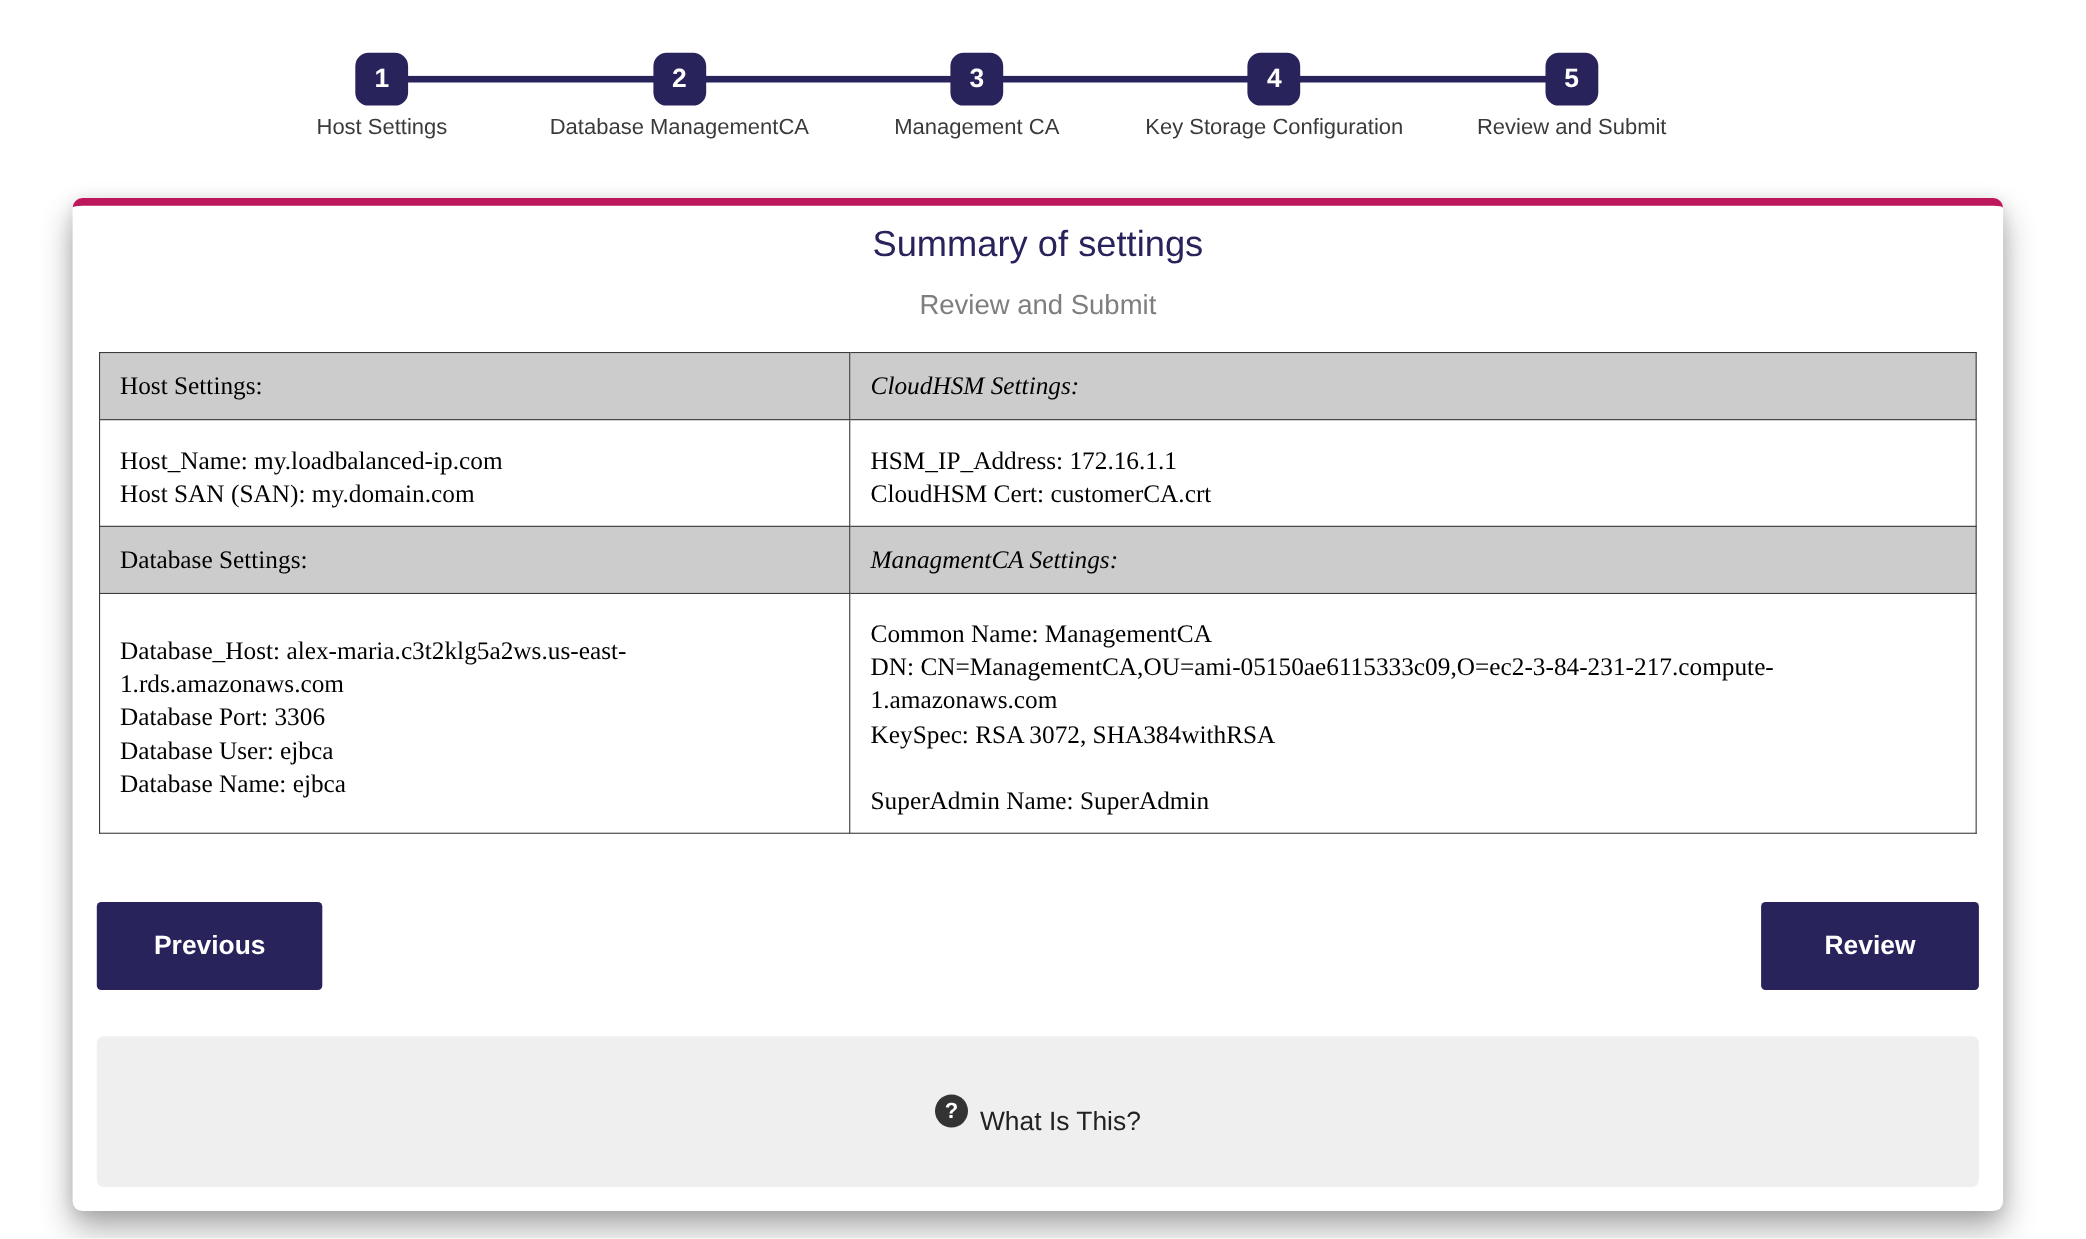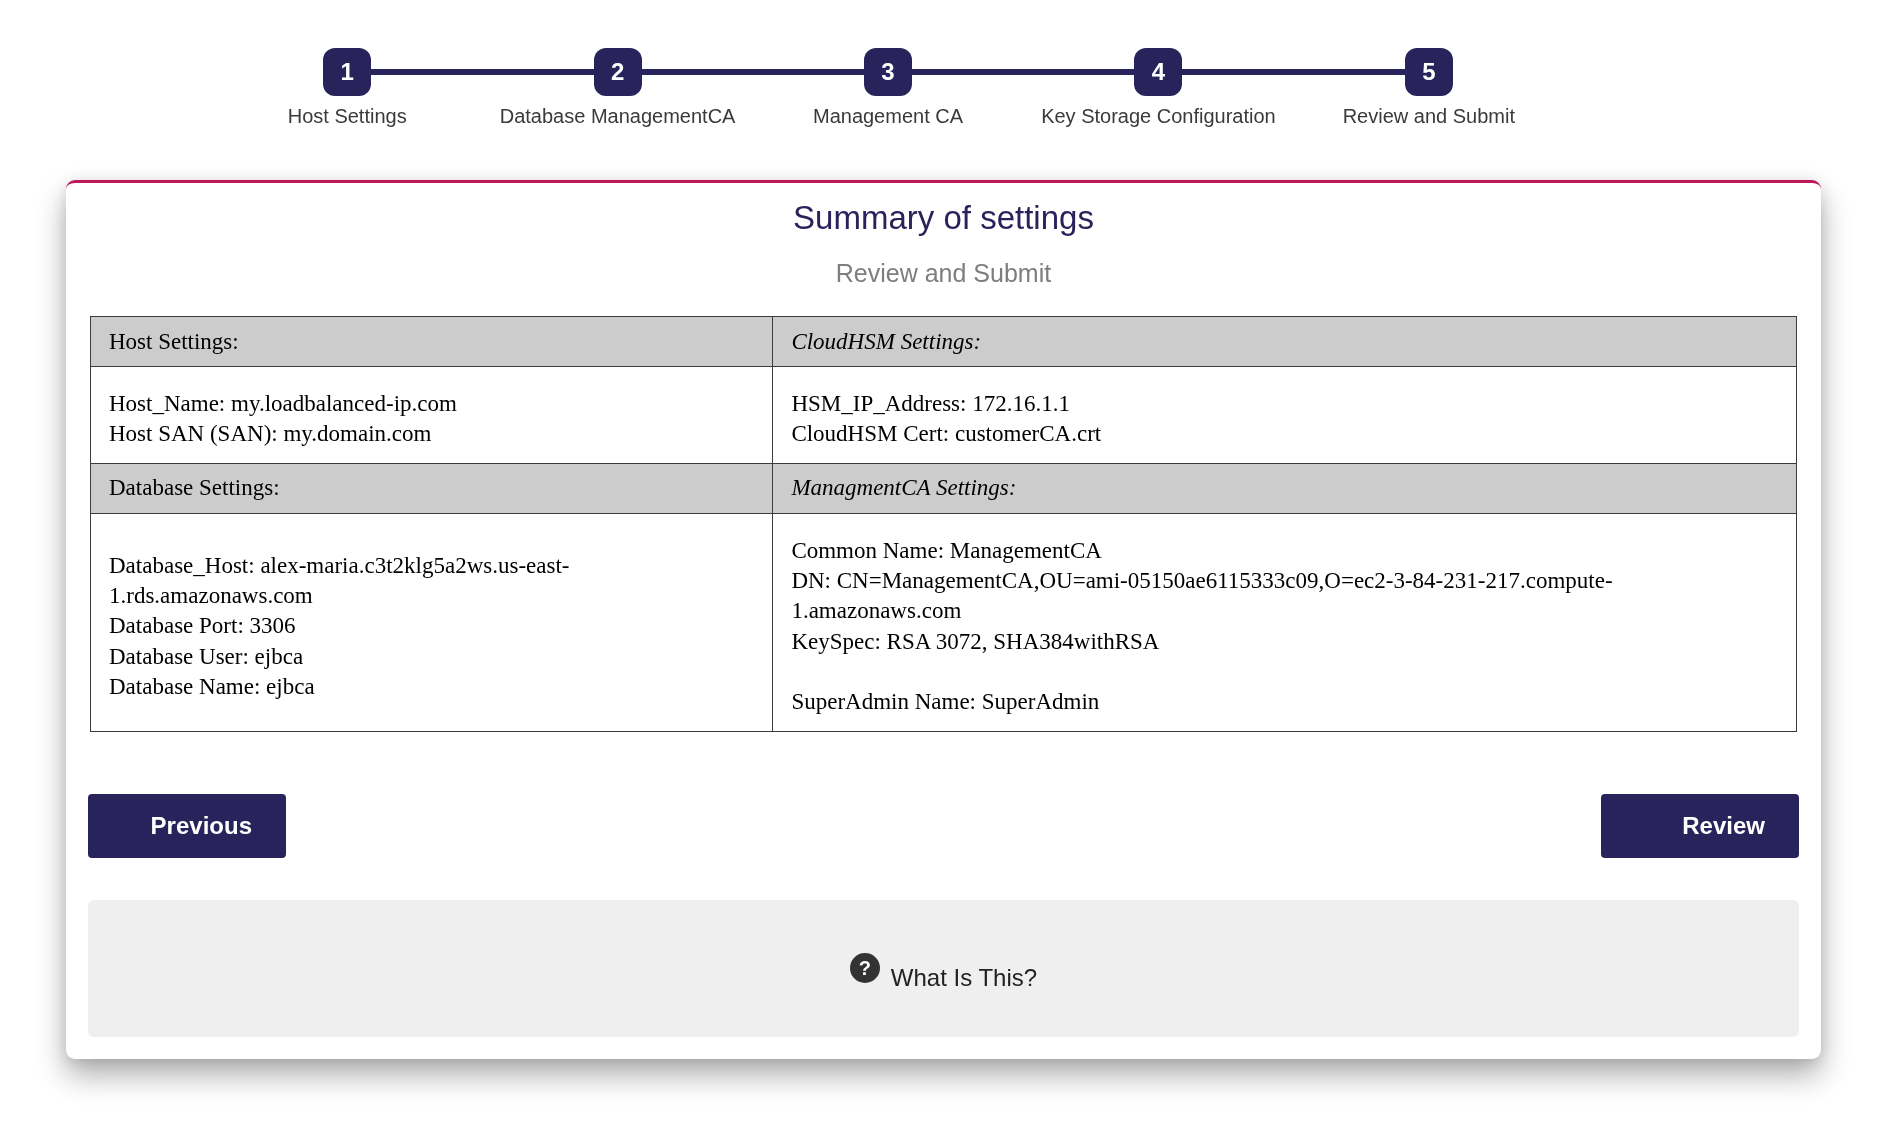--- a/index.html
+++ b/index.html
@@ -47,21 +47,21 @@
     color: #3a3a3a;
     text-align: center;
     white-space: nowrap;
   }
 
   
   .card {
     width: 1755px;
     margin: 52px 0 0 66px;
     background: #ffffff;
-    border-top: 3px solid #be185d;
+    border-top: 7px solid #be185d;
     border-radius: 9px;
     box-shadow: 0 16px 30px rgba(0,0,0,0.32), 0 2px 14px rgba(0,0,0,0.10);
     padding-bottom: 22px;
   }
   .card-title {
     margin-top: 16px;
     text-align: center;
     color: #29235C;
     font-size: 33px;
     font-weight: 500;
@@ -84,21 +84,21 @@
     table-layout: fixed;
   }
   table.summary th, table.summary td {
     border: 1px solid #3c3c3c;
     text-align: left;
     padding: 0 18px;
   }
   table.summary th {
     background: #cccccc;
     font-weight: 400;
-    height: 50px;
+    height: 61px;
   }
   table.summary td {
     padding-top: 22px;
     padding-bottom: 13px;
     vertical-align: middle;
     line-height: 1.32;
   }
   .col-left  { width: 40%; }
   .col-right { width: 60%; font-style: italic; }
   tr.row-body-1 td { height: 84px; }
@@ -107,31 +107,30 @@
   .spacer-line { height: 30px; }
 
   
   .button-row {
     display: flex;
     justify-content: space-between;
     margin: 62px 22px 0 22px;
   }
   .btn {
     min-width: 198px;
-    height: 64px;
+    height: 80px;
     background: #29235C;
     color: #ffffff;
     border: none;
     border-radius: 4px;
     font-family: "Liberation Sans", sans-serif;
     font-size: 24px;
     font-weight: bold;
     cursor: pointer;
-    padding: 0 34px;
-    text-align: right;
+    padding: 0 52px;
   }
 
   
   .help-panel {
     margin: 42px 22px 0 22px;
     height: 137px;
     background: #efefef;
     border-radius: 6px;
     display: flex;
     align-items: center;

